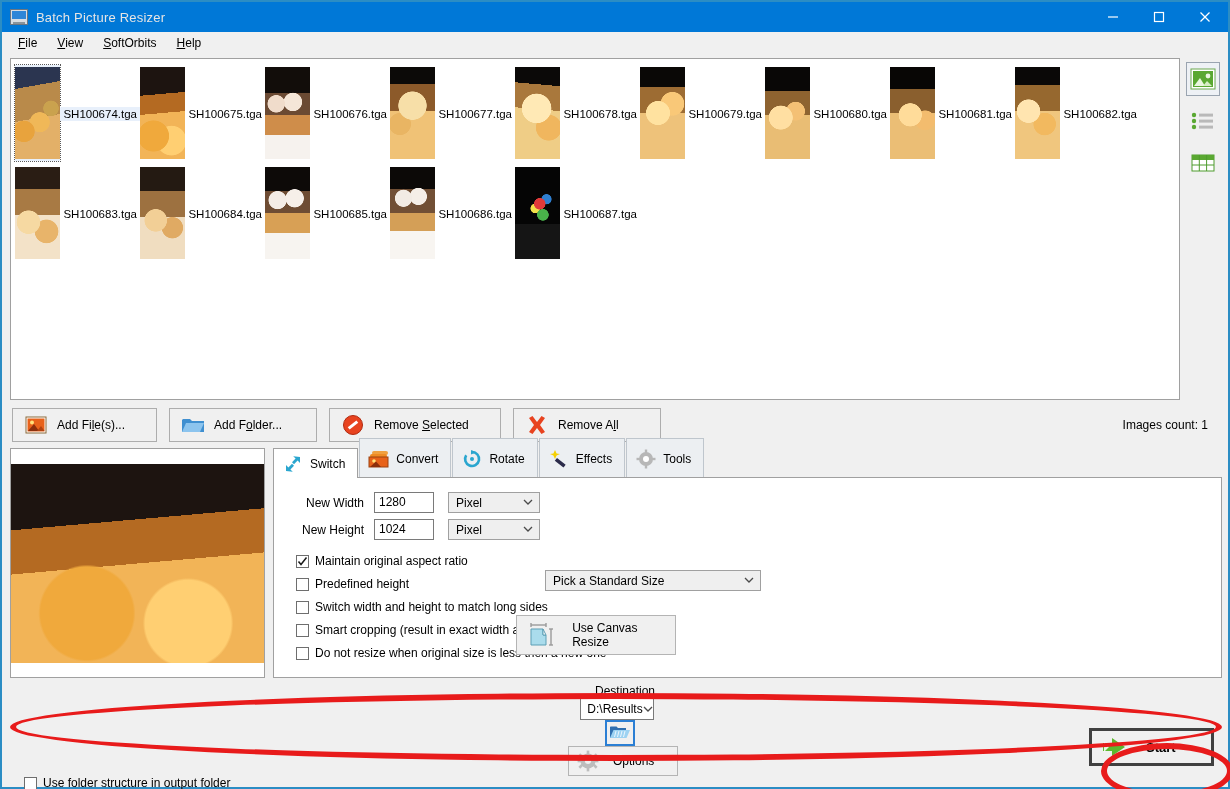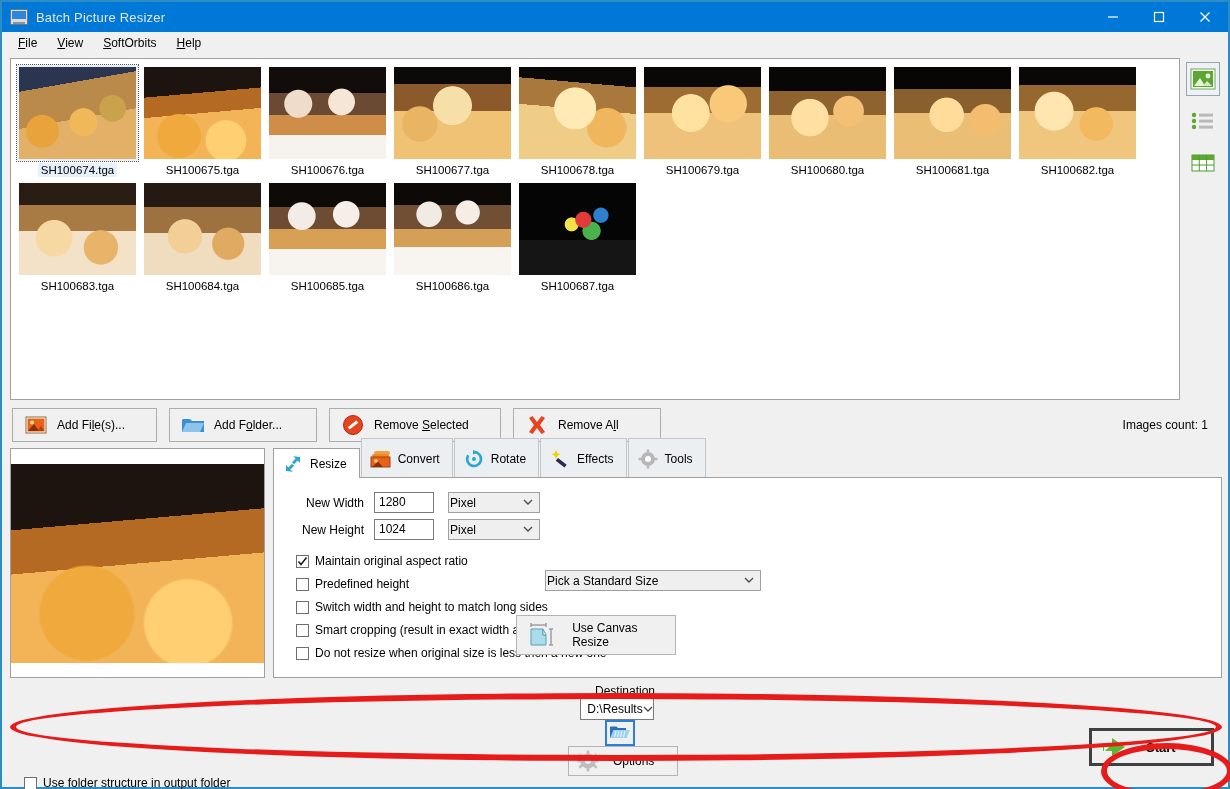--- a/index.html
+++ b/index.html
@@ -33,21 +33,21 @@
   .menu-item{padding:3px 10px;cursor:default;}
   .menu-item u{text-decoration:underline;}
   
   .body-area{flex:1 1 auto;position:relative;display:flex;flex-direction:column;padding:0 0 0 0;}
   .top-row{display:flex;padding:4px 6px 0 8px;}
   .thumbs-panel{
     flex:1 1 auto;height:342px;background:#fff;border:1px solid #a0a0a0;box-sizing:border-box;
     overflow:hidden;padding:6px 4px 0 4px;
   }
   .thumb-grid{display:flex;flex-wrap:wrap;align-content:flex-start;}
-  .thumb-cell{width:125px;margin:0 0 4px 0;display:flex;flex-direction:column;align-items:center;}
+  .thumb-cell{width:125px;margin:0 0 4px 0;display:flex;flex-direction:row;align-items:center;}
   .thumb-box{
     width:121px;height:96px;display:flex;align-items:center;justify-content:center;
     box-sizing:border-box;overflow:hidden;
   }
   .thumb-cell.selected .thumb-box{outline:1px dotted #5a5a5a;background:#e8f0fb;}
   .thumb-img{width:117px;height:92px;overflow:hidden;position:relative;}
   .thumb-label{font-size:11.5px;margin-top:2px;padding:1px 3px;white-space:nowrap;}
   .thumb-cell.selected .thumb-label{background:#e8f0fb;}
   
   .pic{position:absolute;inset:0;}
@@ -149,21 +149,21 @@
     box-sizing:border-box;position:relative;margin-top:-1px;padding:14px 0 0 0;min-height:0;
   }
   .form-row{display:flex;align-items:center;margin:0 0 6px 0;}
   .form-label{width:90px;text-align:right;margin-right:10px;font-size:12px;}
   .txtinput{
     width:60px;height:21px;border:1px solid #7a7a7a;box-sizing:border-box;background:#fff;
     font-size:12px;padding:1px 4px;line-height:17px;
   }
   .combo{
     height:21px;border:1px solid #a0a0a0;background:#efefef;box-sizing:border-box;
-    display:flex;align-items:center;font-size:12px;padding-left:1px;position:relative;
+    display:flex;align-items:center;font-size:12px;padding-left:7px;position:relative;
   }
   .combo .arrow{position:absolute;right:6px;top:0;bottom:0;display:flex;align-items:center;}
   .combo.unit{width:92px;margin-left:14px;}
   .combo.std{width:216px;position:absolute;left:543px;top:516px;}
   .chk-row{display:flex;align-items:center;margin:0 0 9px 22px;}
   .chkbox{
     width:13px;height:13px;border:1px solid #6e6e6e;background:#fff;box-sizing:border-box;
     margin-right:6px;display:flex;align-items:center;justify-content:center;flex:0 0 auto;
   }
   .chk-lbl{font-size:12px;white-space:nowrap;}
@@ -456,21 +456,21 @@
 
         <div class="tabstrip">
 
           <div class="tab active">
             <div class="tico">
               <svg width="20" height="18" viewBox="0 0 20 18">
                 <path d="M17 2 L17 8 L14.6 5.6 L11 9.2 L9 7.2 L12.6 3.6 L10.2 1.2 Z" fill="#2aa6cf"></path>
                 <path d="M3 16 L3 10 L5.4 12.4 L9 8.8 L11 10.8 L7.4 14.4 L9.8 16.8 Z" fill="#2aa6cf"></path>
               </svg>
             </div>
-            <div class="tlbl">Resize</div>
+            <div class="tlbl">Switch</div>
           </div>
 
           <div class="tab">
             <div class="tico">
               <svg width="22" height="18" viewBox="0 0 22 18">
                 <rect x="4" y="1" width="16" height="4" rx="2" fill="#f0a040"></rect>
                 <rect x="2" y="4" width="17" height="4" rx="2" fill="#ef8b24"></rect>
                 <rect x="1" y="7" width="19" height="10" fill="#e8621a" stroke="#9c4310"></rect>
                 <circle cx="6" cy="11" r="1.8" fill="#ffe27a"></circle>
                 <path d="M2 17 L8 11.5 L13 17 Z" fill="#8c2f0c"></path>

